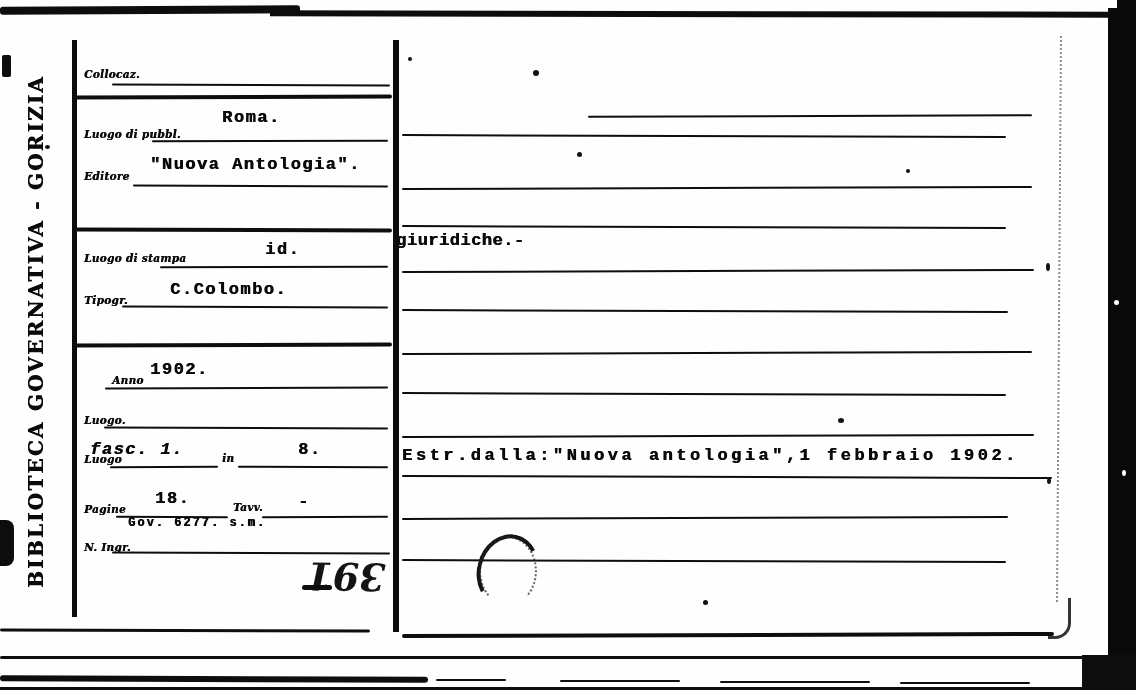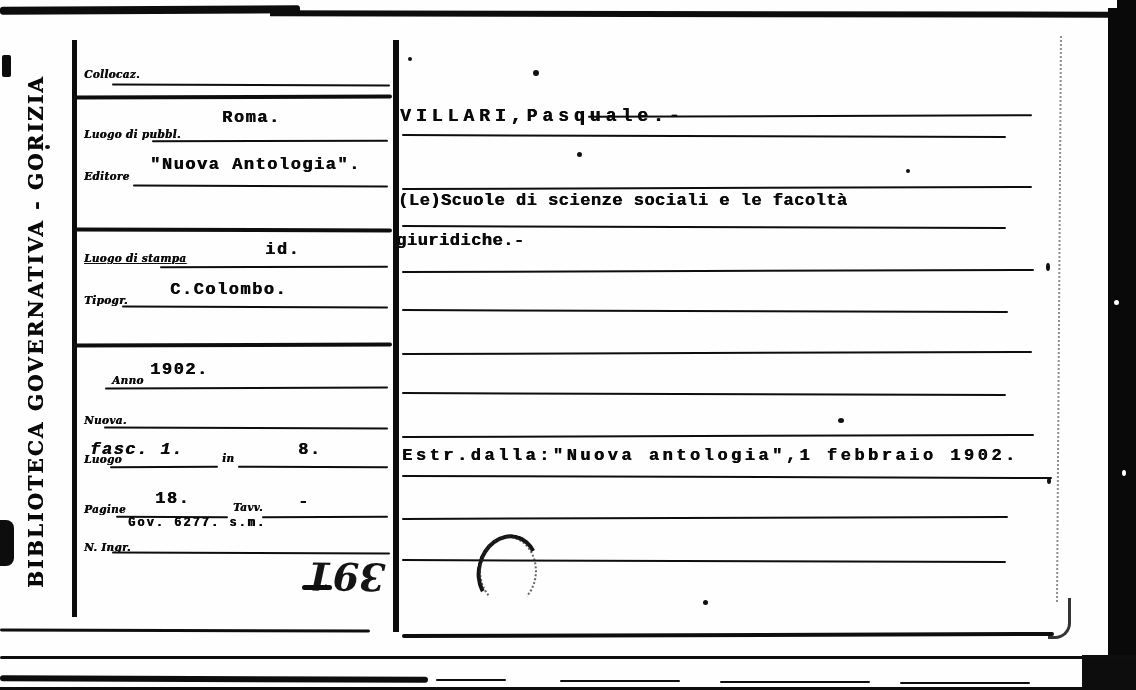--- a/index.html
+++ b/index.html
@@ -67,33 +67,33 @@
   <div class="hline wavyA" style="left:112px;top:84px;width:278px;"></div>
 
   <div class="lbl" style="left:84px;top:128px;">Luogo di pubbl.</div>
   <div class="val" style="left:222px;top:108px;">Roma.</div>
   <div class="hline wavyB" style="left:152px;top:140px;width:236px;"></div>
 
   <div class="lbl" style="left:84px;top:170px;">Editore</div>
   <div class="val" style="left:150px;top:155px;">"Nuova Antologia".</div>
   <div class="hline wavyA" style="left:133px;top:185px;width:255px;"></div>
 
-  <div class="lbl" style="left:84px;top:252px;text-decoration:underline;">Luogo di stampa</div>
+  <div class="lbl" style="left:84px;top:252px;">Luogo di stampa</div>
   <div class="val" style="left:265px;top:240px;">id.</div>
   <div class="hline wavyB" style="left:160px;top:266px;width:228px;"></div>
 
   <div class="lbl" style="left:84px;top:294px;">Tipogr.</div>
   <div class="val" style="left:170px;top:280px;">C.Colombo.</div>
   <div class="hline wavyA" style="left:122px;top:306px;width:266px;"></div>
 
   <div class="lbl" style="left:84px;top:374px;margin-left:28px;">Anno</div>
   <div class="val" style="left:150px;top:360px;">1902.</div>
   <div class="hline wavyB" style="left:105px;top:387px;width:283px;"></div>
 
-  <div class="lbl" style="left:84px;top:414px;">Nuova.</div>
+  <div class="lbl" style="left:84px;top:414px;">Luogo.</div>
   <div class="hline wavyA" style="left:104px;top:427px;width:284px;"></div>
 
   <div class="lbl" style="left:84px;top:453px;">Luogo</div>
   <div class="val" style="left:90px;top:440px;font-style:italic;">fasc. 1.</div>
   <div class="lbl" style="left:222px;top:452px;">in</div>
   <div class="val" style="left:298px;top:440px;">8.</div>
   <div class="hline wavyB" style="left:110px;top:466px;width:108px;"></div>
   <div class="hline wavyA" style="left:238px;top:466px;width:150px;"></div>
 
   <div class="lbl" style="left:84px;top:503px;">Pagine</div>
@@ -113,22 +113,20 @@
   <div class="hline wavyA" style="left:402px;top:226px;width:604px;"></div>
   <div class="hline wavyB" style="left:402px;top:270px;width:632px;"></div>
   <div class="hline wavyA" style="left:402px;top:310px;width:606px;"></div>
   <div class="hline wavyB" style="left:402px;top:352px;width:630px;"></div>
   <div class="hline wavyA" style="left:402px;top:393px;width:604px;"></div>
   <div class="hline wavyB" style="left:402px;top:435px;width:632px;"></div>
   <div class="hline wavyA" style="left:402px;top:476px;width:650px;"></div>
   <div class="hline wavyB" style="left:402px;top:517px;width:606px;"></div>
   <div class="hline wavyA" style="left:402px;top:560px;width:604px;"></div>
 
-  <div class="val" style="left:400px;top:106px;font-size:18px;letter-spacing:5px;">VILLARI,Pasquale.-</div>
-  <div class="val" style="left:398px;top:191px;letter-spacing:.5px;">(Le)Scuole di scienze sociali e le facoltà</div>
   <div class="val" style="left:396px;top:231px;letter-spacing:.5px;">giuridiche.-</div>
   <div class="val" style="left:402px;top:446px;letter-spacing:3.5px;">Estr.dalla:"Nuova antologia",1 febbraio 1902.</div>
 
   <div class="stamp">
     <div class="stamp-solid"></div>
     <div class="stamp-dotted"></div>
   </div>
 
   <div class="hand">391</div>
   <div class="ink" style="position:absolute;left:302px;top:585px;width:30px;height:5px;border-radius:3px;"></div>

